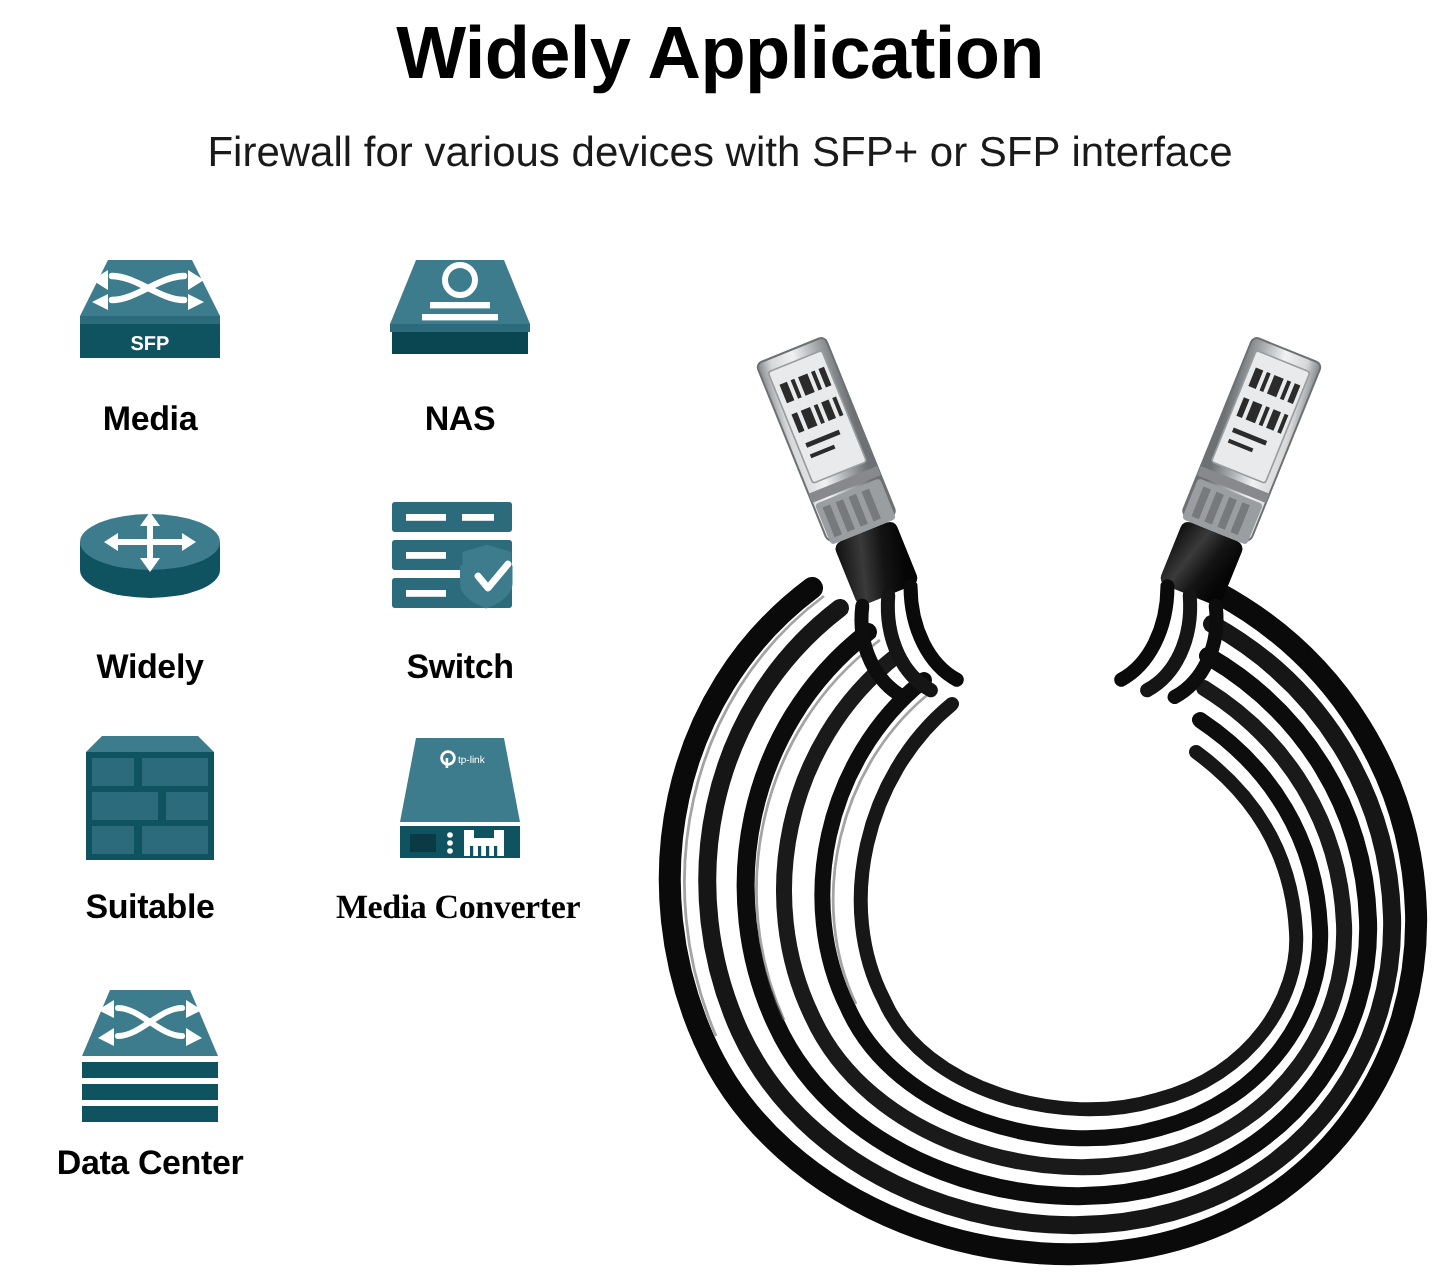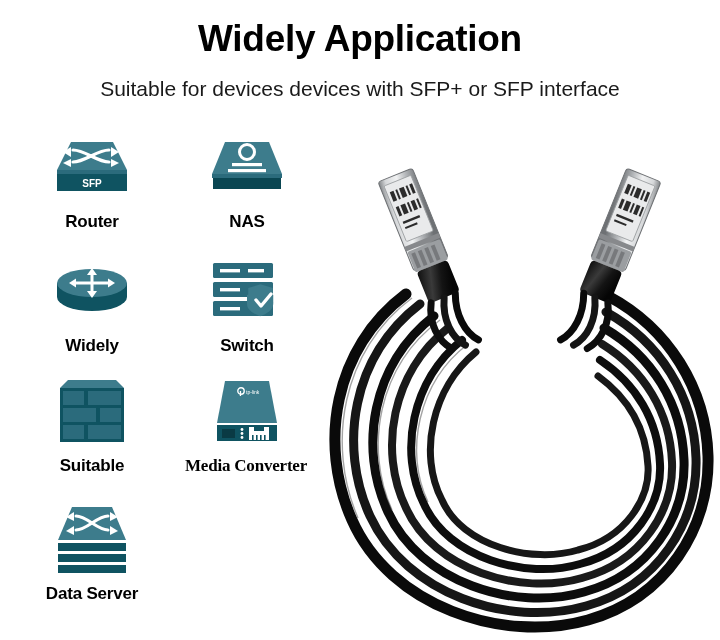--- a/index.html
+++ b/index.html
@@ -6,39 +6,38 @@
   body{
     width:720px;height:640px;
     background:#ffffff;
     font-family:"Liberation Sans", sans-serif;
     overflow:hidden;
     position:relative;
   }
   .page{position:relative;width:720px;height:640px;}
 
   
-  .header{position:absolute;left:0;top:16px;width:720px;text-align:center;}
+  .header{position:absolute;left:0;top:4px;width:720px;text-align:center;}
   .title{
     font-size:37px;font-weight:bold;color:#000;
     letter-spacing:-0.3px;line-height:1;
     margin:0;padding-top:4px;
   }
   .subtitle{
     font-size:21px;font-weight:normal;color:#1a1a1a;
     line-height:1;margin:0;padding-top:21px;
   }
 
   
   .grid{
-    position:absolute;left:0;top:128px;
+    position:absolute;left:0;top:116px;
     width:310px;height:512px;
     display:grid;
     grid-template-columns:150px 160px;
     grid-template-rows:124px 120px 128px 128px;
-    margin-left:17px;
   }
   .cell{
     display:flex;flex-direction:column;
     align-items:center;justify-content:flex-start;
   }
   .glyph{
     height:78px;width:110px;
     display:flex;align-items:center;justify-content:center;
   }
   .cap{
@@ -54,21 +53,21 @@
   }
   svg{display:block;overflow:visible;}
 </style>
 </head>
 <body>
 
 <div class="page">
 
   <div class="header">
     <div class="title">Widely Application</div>
-    <div class="subtitle">Suitable for devices devices with SFP+ or SFP interface</div>
+    <div class="subtitle">Firewall for various devices with SFP+ or SFP interface</div>
   </div>
 
   <div class="grid">
 
     <div class="cell">
       <div class="glyph">
         <svg width="74" height="62" viewBox="0 0 74 62">
           <polygon points="16,6 58,6 72,34 2,34" fill="#3d7c8c"></polygon>
           <polygon points="2,34 72,34 72,38 2,38" fill="#2b6b7c"></polygon>
           <rect x="2" y="38" width="70" height="17" fill="#0f5361"></rect>
@@ -76,21 +75,21 @@
             <path d="M18,14 C30,14 42,26 54,26"></path>
             <path d="M18,26 C30,26 42,14 54,14"></path>
           </g>
           <polygon points="56,11 56,21 64,16" fill="#ffffff"></polygon>
           <polygon points="56,23 56,31 64,27" fill="#ffffff"></polygon>
           <polygon points="16,11 16,21 8,16" fill="#ffffff"></polygon>
           <polygon points="16,23 16,31 8,27" fill="#ffffff"></polygon>
           <text x="37" y="51" font-family="'Liberation Sans',sans-serif" font-size="10" font-weight="bold" fill="#ffffff" text-anchor="middle">SFP</text>
         </svg>
       </div>
-      <div class="cap">Router</div>
+      <div class="cap">Media</div>
     </div>
 
     <div class="cell">
       <div class="glyph">
         <svg width="74" height="58" viewBox="0 0 74 58">
           <polygon points="15,4 59,4 72,36 2,36" fill="#3d7c8c"></polygon>
           <polygon points="2,36 72,36 72,40 2,40" fill="#2b6b7c"></polygon>
           <rect x="3" y="40" width="68" height="11" fill="#0a4652"></rect>
           <circle cx="37" cy="14" r="7.5" fill="none" stroke="#ffffff" stroke-width="3"></circle>
           <rect x="22" y="25" width="30" height="3.2" fill="#ffffff"></rect>
@@ -194,21 +193,21 @@
           </g>
           <polygon points="54,8 54,17 62,13" fill="#ffffff"></polygon>
           <polygon points="54,22 54,31 62,27" fill="#ffffff"></polygon>
           <polygon points="18,8 18,17 10,13" fill="#ffffff"></polygon>
           <polygon points="18,22 18,31 10,27" fill="#ffffff"></polygon>
           <rect x="2" y="39" width="68" height="8" fill="#0f5361"></rect>
           <rect x="2" y="50" width="68" height="8" fill="#0f5361"></rect>
           <rect x="2" y="61" width="68" height="8" fill="#0f5361"></rect>
         </svg>
       </div>
-      <div class="cap">Data Server</div>
+      <div class="cap">Data Center</div>
     </div>
 
   </div>
 
   <div class="cable-area">
     <svg width="404" height="464" viewBox="0 0 404 464">
       <defs>
         <linearGradient id="metal" x1="0" y1="0" x2="1" y2="0.35">
           <stop offset="0%" stop-color="#7e8184"></stop>
           <stop offset="18%" stop-color="#d6d8da"></stop>

